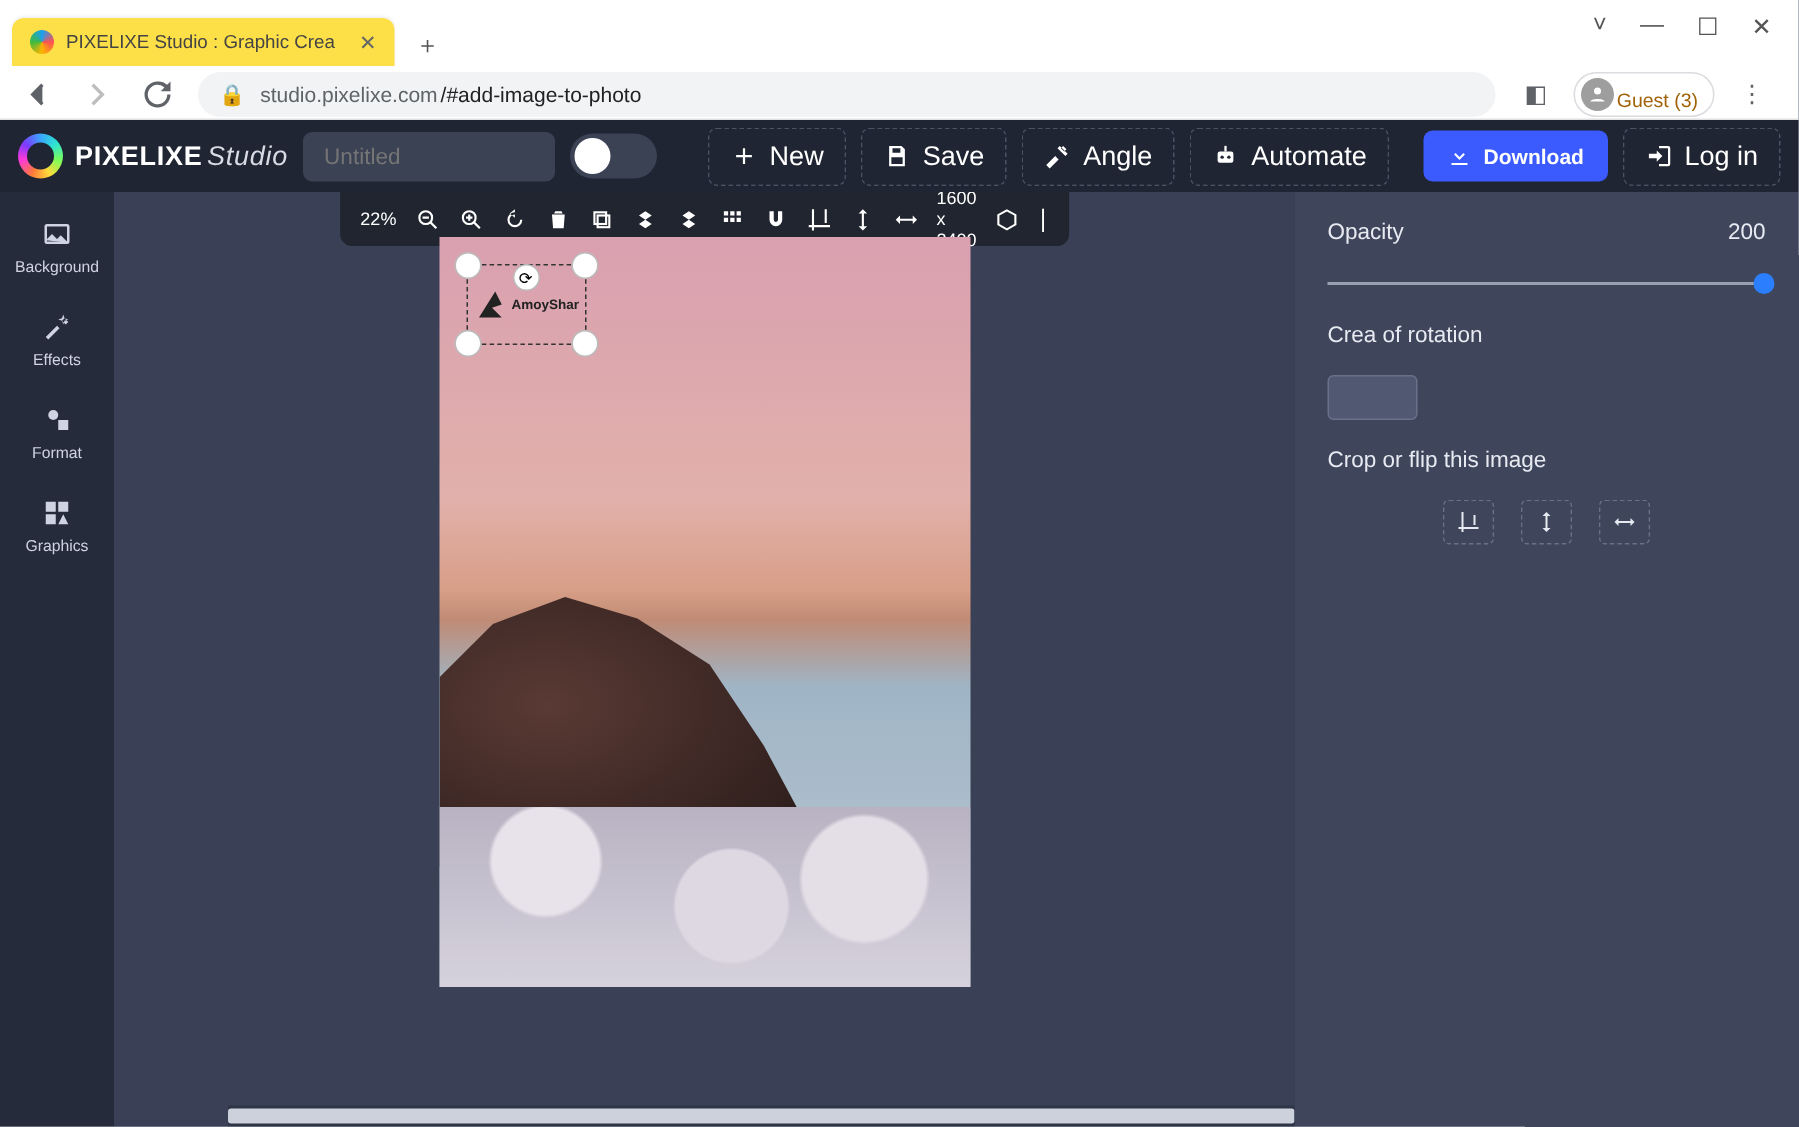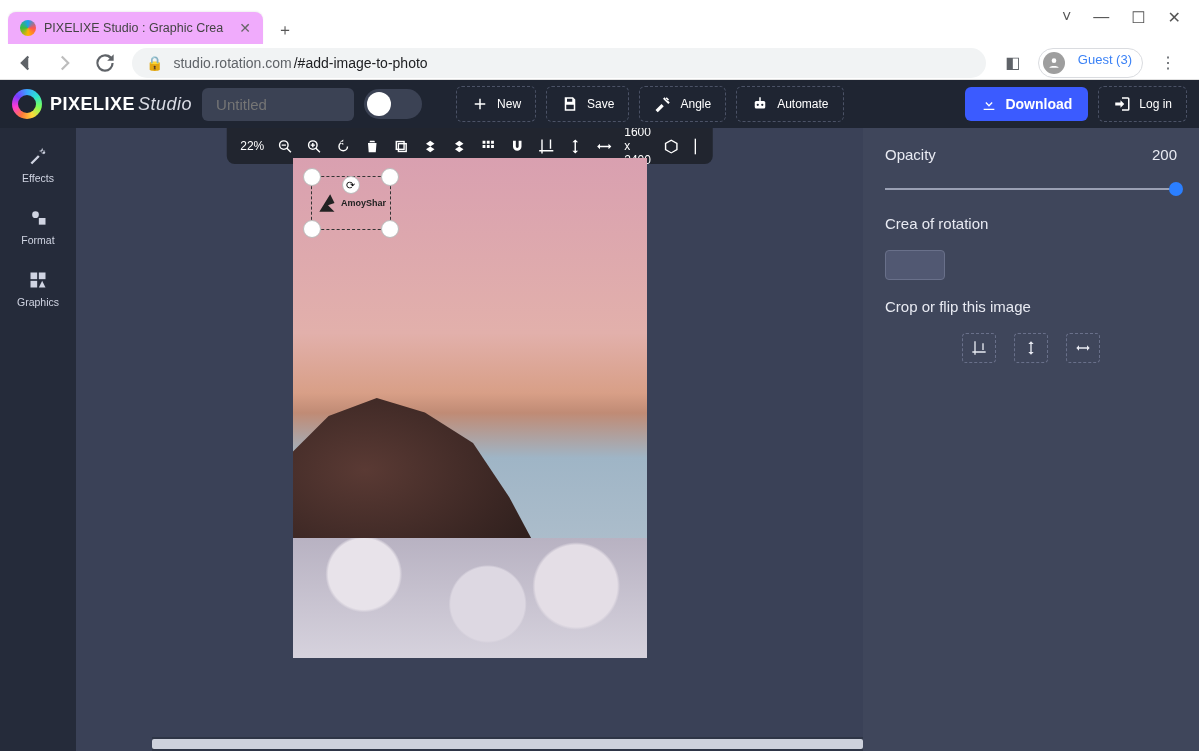--- a/index.html
+++ b/index.html
@@ -2,46 +2,46 @@
 <html><head>
 <meta charset="utf-8">
 <style>
 * { margin: 0; padding: 0; box-sizing: border-box; font-family: -apple-system, BlinkMacSystemFont, "Segoe UI", Arial, sans-serif; }
 body { width: 1199px; height: 751px; overflow: hidden; background: #fff; }
 
 
 .browser-chrome { height: 80px; background: #fff; border-bottom: 1px solid #e0e0e0; display: flex; flex-direction: column; }
 .window-controls { height: 12px; display: flex; justify-content: flex-end; gap: 22px; padding: 8px 18px 0 0; color: #555; }
 .tab-strip { display: flex; align-items: flex-end; height: 35px; padding-left: 8px; }
-.tab { display: flex; align-items: center; gap: 8px; background: #f0abfc; border-radius: 8px 8px 0 0; padding: 8px 12px; font-size: 12.5px; color: #444; min-width: 225px; box-shadow: 0 -1px 2px rgba(0,0,0,.06); }
+.tab { display: flex; align-items: center; gap: 8px; background: #fde047; border-radius: 8px 8px 0 0; padding: 8px 12px; font-size: 12.5px; color: #444; min-width: 225px; box-shadow: 0 -1px 2px rgba(0,0,0,.06); }
 .tab .favicon { width: 16px; height: 16px; border-radius: 50%; background: conic-gradient(#1aa0f0,#ff5252,#ffb300,#3dbb3d,#1aa0f0); }
 .tab-close { color: #666; font-size: 14px; cursor: pointer; }
 .new-tab { width: 28px; height: 28px; display:flex; align-items:center; justify-content:center; color:#555; border-radius:50%; margin-left:8px; }
 .addr-row { display: flex; align-items: center; gap: 14px; padding: 6px 12px; height: 37px; }
 .nav-icon { color: #5f6368; display:flex; align-items:center; justify-content:center; width:26px; height:26px; }
 .nav-icon.disabled { color: #bdbdbd; }
 .addr-bar { flex: 1; background: #f1f3f4; border-radius: 18px; height: 30px; display:flex; align-items:center; padding: 0 14px; gap:10px; color:#202124; font-size:14px; }
 .addr-dim { color:#5f6368; }
 .right-chrome { display:flex; align-items:center; gap:12px; padding-right:6px; }
-.guest-pill { display:flex; align-items:flex-start; gap:13px; border:1px solid #dadce0; border-radius:16px; padding:3px 10px 3px 4px; font-size:13px; color:#3b82f6; }
+.guest-pill { display:flex; align-items:flex-end; gap:2px; border:1px solid #dadce0; border-radius:16px; padding:3px 10px 3px 4px; font-size:13px; color:#a16207; }
 .avatar-dot { width:22px; height:22px; border-radius:50%; background:#9e9e9e; display:flex; align-items:center; justify-content:center; color:#fff; }
 
 
 .app { height: 671px; display:flex; flex-direction:column; background:#2e3546; }
 .app-header { height:48px; background:#1f2532; display:flex; align-items:center; padding:0 12px; gap:10px; }
 .logo-wrap { display:flex; align-items:center; gap:8px; color:#fff; }
 .logo-ring { width:30px; height:30px; border-radius:50%; background: conic-gradient(#3aa5ff,#2de3d1,#7cff5a,#ffd93a,#ff7a3a,#ff3ad6,#7a3aff,#3aa5ff); position:relative; }
 .logo-ring::after{ content:""; position:absolute; inset:6px; background:#1f2532; border-radius:50%; }
 .logo-text { font-size:18px; font-weight:700; letter-spacing:.5px; }
 .logo-text .studio { font-weight:400; font-style:italic; color:#d9dbe4; margin-left:3px; }
-.doc-title { background:#3b4254; color:#aab0c3; border:none; border-radius:6px; padding:8px 14px; font-size:15px; width:152px; outline:none; }
+.doc-title { background:#3b4254; color:#aab0c3; border:none; border-radius:6px; padding:8px 14px; font-size:15px; width:168px; outline:none; }
 .toggle { width:58px; height:30px; background:#3b4254; border-radius:15px; display:flex; align-items:center; padding:3px; }
 .toggle-knob { width:24px; height:24px; background:#fff; border-radius:50%; }
 .hdr-spacer { width: 14px; }
-.hdr-btn { display:flex; align-items:center; gap:8px; color:#fff; font-size:12px; padding:8px 14px; border:1px dashed #4b5266; border-radius:6px; cursor:pointer; }
+.hdr-btn { display:flex; align-items:center; gap:8px; color:#fff; font-size:18px; padding:8px 14px; border:1px dashed #4b5266; border-radius:6px; cursor:pointer; }
 .hdr-btn svg, .hdr-btn .ico { width:18px; height:18px; fill:#fff; color:#fff; }
 .hdr-flex { flex:1; }
 .download-btn { background:#3b5bff; border-radius:6px; color:#fff; padding:9px 16px; display:flex; align-items:center; gap:8px; font-size:14px; font-weight:600; cursor:pointer; }
 
 
 .main { flex:1; display:flex; min-height:0; }
 .sidebar { width:76px; background:#252b3a; display:flex; flex-direction:column; align-items:center; padding-top:12px; gap:12px; }
 .side-item { display:flex; flex-direction:column; align-items:center; gap:6px; color:#d0d4e2; font-size:10.5px; cursor:pointer; padding:6px 0; width:100%; }
 .side-item svg { width:20px; height:20px; fill:#d0d4e2; }
 
@@ -111,21 +111,21 @@
           <path d="M9 6l6 6-6 6" stroke="currentColor" stroke-width="2" fill="none"></path>
         </svg>
       </div>
     <div class="nav-icon">
         <svg viewBox="0 0 24 24">
           <path fill="currentColor" d="M12 4a8 8 0 108 8h-2a6 6 0 11-1.76-4.24L14 10h6V4l-2.05 2.05A7.97 7.97 0 0012 4z"></path>
         </svg>
       </div>
     <div class="addr-bar">
       <span style="color:#5f6368">🔒</span>
-      <span class="addr-dim">studio.rotation.com</span>
+      <span class="addr-dim">studio.pixelixe.com</span>
         <span style="margin-left:-8px">/#add-image-to-photo</span>
     </div>
     <div class="right-chrome">
       <div class="nav-icon">◧</div>
       <div class="guest-pill">
         <span class="avatar-dot">
             <svg width="14" height="14" viewBox="0 0 24 24" fill="#fff">
               <circle cx="12" cy="8" r="4"></circle>
               <path d="M4 20c0-4 16-4 16 0z"></path>
             </svg>
@@ -186,20 +186,27 @@
         <svg viewBox="0 0 24 24">
           <path d="M10 17l5-5-5-5v3H3v4h7zM20 3h-8v2h8v14h-8v2h8a2 2 0 002-2V5a2 2 0 00-2-2z"></path>
         </svg>
         <span>Log in</span>
       </div>
   </div>
 
   <div class="main">
 
     <div class="sidebar">
+      <div class="side-item">
+          <svg viewBox="0 0 24 24">
+            <rect x="3" y="5" width="18" height="14" rx="1" fill="none" stroke="#d0d4e2" stroke-width="2"></rect>
+            <path d="M3 17l5-5 4 4 3-3 6 6"></path>
+          </svg>
+          <span>Background</span>
+        </div>
       <div class="side-item">
           <svg viewBox="0 0 24 24">
             <path d="M3 20l9-9 2 2-9 9zm13-13l3 3 2-2-3-3zM17 2l1 3 3 1-3 1-1 3-1-3-3-1 3-1z"></path>
           </svg>
           <span>Effects</span>
         </div>
       <div class="side-item">
           <svg viewBox="0 0 24 24">
             <circle cx="9" cy="8" r="4"></circle>
             <path d="M13 12h8v8h-8z"></path>

